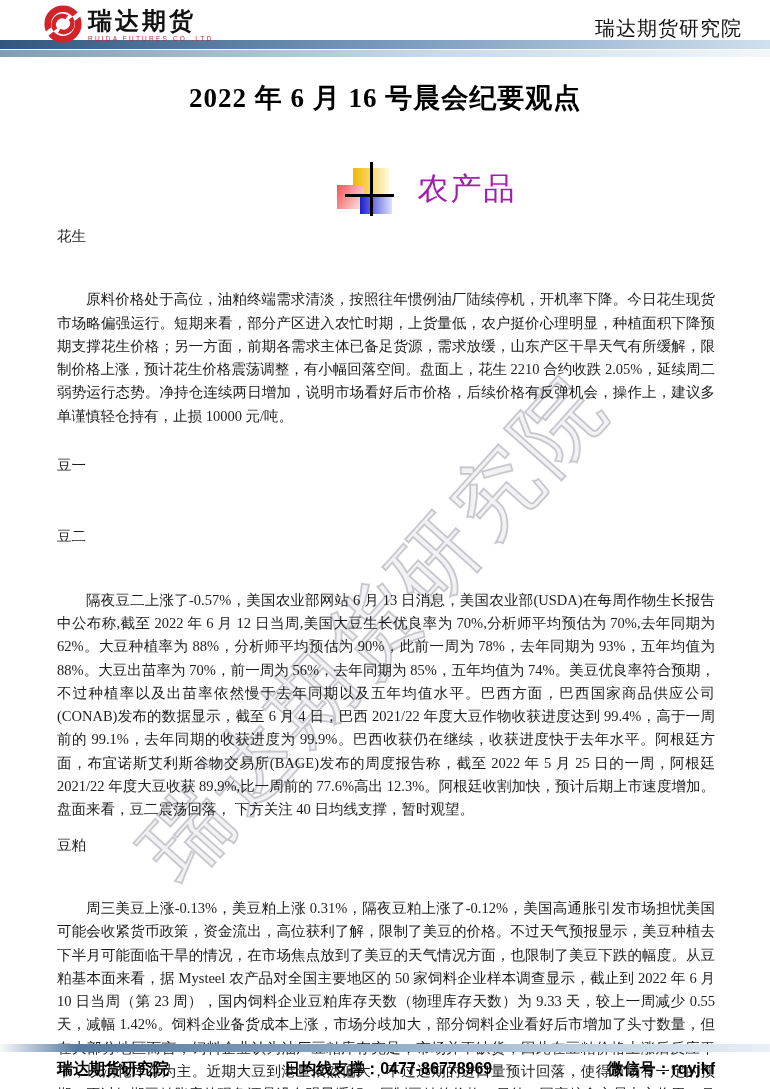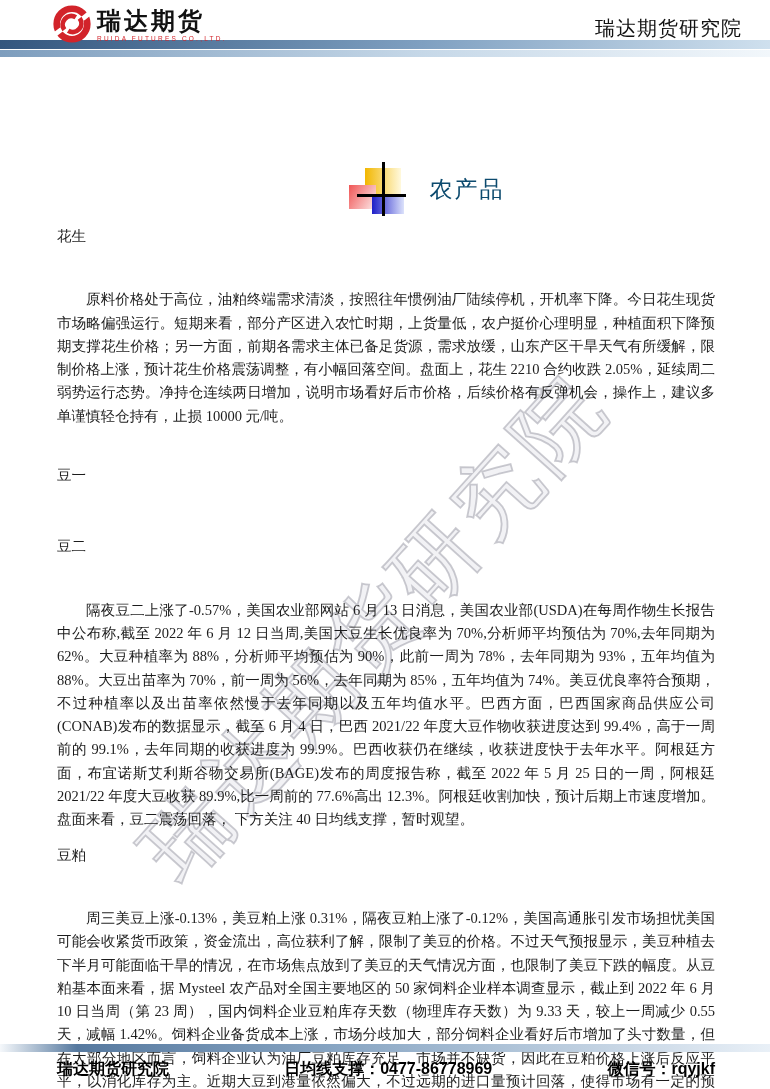--- a/index.html
+++ b/index.html
@@ -6,21 +6,21 @@
   html,body { background:#ffffff; }
   .page {
     position:relative; width:770px; height:1089px; margin:0 auto;
     background:#ffffff; overflow:hidden;
     font-family:"Liberation Serif","DejaVu Serif",serif;
     color:#1c1c1c;
   }
 
   
   .header { position:absolute; top:0; left:0; width:770px; height:40px; z-index:3; }
-  .logo { position:absolute; left:51px; top:3px; display:flex; align-items:flex-start;justify-content:center; }
+  .logo { position:absolute; left:42px; top:3px; display:flex; align-items:flex-start;justify-content:center; }
   .logo-mark { width:42px; height:42px; }
   .logo-text { margin-left:4px; padding-top:6px; }
   .logo-cn {
     font-family:"Liberation Sans","DejaVu Sans",sans-serif;
     font-weight:bold; font-size:24px; letter-spacing:3px; color:#111; line-height:24px;
   }
   .logo-en {
     font-family:"Liberation Sans","DejaVu Sans",sans-serif;
     font-size:6.5px; letter-spacing:2.2px; color:#d2232a; margin-top:2px;
   }
@@ -45,30 +45,30 @@
   }
   .cat-icon { position:relative; width:58px; height:54px; flex:0 0 auto; }
   .sq-yellow { position:absolute; left:17px; top:6px;  width:36px; height:26px;
     background:linear-gradient(to right,#f2b700,#fff9dd); }
   .sq-red    { position:absolute; left:1px;  top:23px; width:27px; height:24px;
     background:linear-gradient(120deg,#f05555,#fcebeb); }
   .sq-blue   { position:absolute; left:24px; top:32px; width:32px; height:20px;
     background:linear-gradient(to right,#1e1ec8,#dce2fb); }
   .cross-v { position:absolute; left:34px; top:0;    width:3px;  height:54px; background:#000; }
   .cross-h { position:absolute; left:9px;  top:32px; width:49px; height:3px;  background:#000; }
-  .category-label { font-size:23px; color:#0c4a6e; margin-left:24px; letter-spacing:2px; }
+  .category-label { font-size:31px; color:#a21caf; margin-left:24px; letter-spacing:2px; }
 
   
   .content {
     position:absolute; left:57px; top:225px; width:658px; z-index:2;
     font-size:14.5px; line-height:23.3px; text-align:justify;
   }
   .section-label { line-height:23.3px; }
   .section-body  { text-indent:2em;margin-top:40px; }
-  .gap-a { margin-top:36px; }
+  .gap-a { margin-top:26px; }
   .gap-b { margin-top:48px; }
   .gap-c { margin-top:12px; }
 
   
   .watermark {
     position:absolute; left:375px; top:628px; z-index:1;
     transform:translate(-50%,-50%) rotate(-48deg);
     white-space:nowrap; font-size:86px; letter-spacing:6px;
     color:rgba(205,205,214,0.25);
     -webkit-text-stroke:1.8px rgba(158,158,170,0.55);
@@ -103,20 +103,21 @@
         <div class="logo-en">RUIDA FUTURES CO.,LTD.</div>
       </div>
     </div>
     <div class="header-right">瑞达期货研究院</div>
   </div>
   <div class="header-bar">
     <div class="bar-top"></div>
     <div class="bar-bottom"></div>
   </div>
 
+  <div class="report-title">2022 年 6 月 16 号晨会纪要观点</div>
 
   <div class="category-row">
     <span class="cat-icon">
       <span class="sq-yellow"></span>
       <span class="sq-red"></span>
       <span class="sq-blue"></span>
       <span class="cross-v"></span>
       <span class="cross-h"></span>
     </span>
     <span class="category-label">农产品</span>

